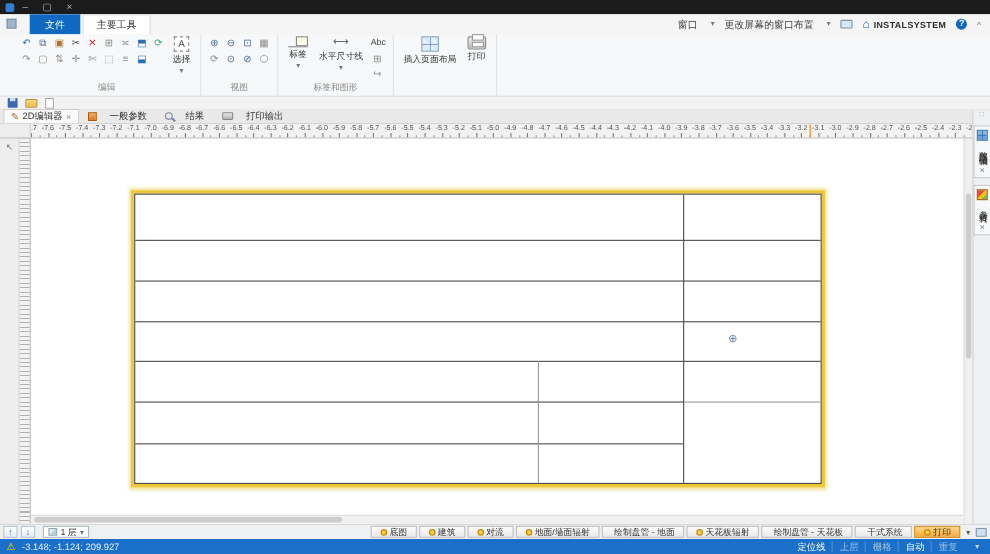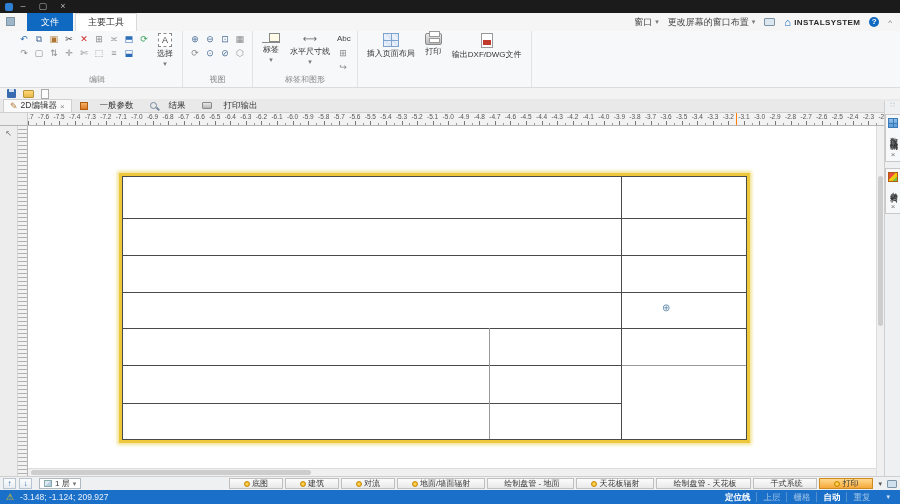--- a/index.html
+++ b/index.html
@@ -13,21 +13,21 @@
 .tb-title{flex:1;text-align:center;font-size:8.5px;color:#c8c8c8;white-space:nowrap}
 .win-btns{display:flex}
 .win-btn{width:20px;text-align:center;font-size:9px;color:#b5b5b5;line-height:13px}
 
 
 .menurow{flex:0 0 18px;background:#f5f5f5;display:flex;align-items:stretch;font-size:9px;position:relative}
 .qa-ic{width:9px;height:9px;margin:4px 4px 0 6px;background:#9fb6c8;border:1px solid #7d94a6}
 .tab-file{background:#1069c0;color:#fff;padding:0 14px;display:flex;align-items:center;margin-left:8px}
 .tab-main{background:#fff;border:1px solid #d9d9d9;border-bottom:none;color:#333;padding:0 12px;display:flex;align-items:center;margin-left:2px}
 .menu-right{margin-left:auto;display:flex;align-items:center;gap:9px;color:#444;padding-right:8px}
-.mr-item{display:flex;align-items:center;gap:3px}
+.mr-item{display:flex;align-items:center;gap:12px}
 .dd{font-size:7px;color:#777}
 .ic-mon{width:11px;height:8px;border:1px solid #7d94a6;background:#dbe6ef;border-radius:1px}
 .brand{display:flex;align-items:center;gap:3px;color:#2a2a2a;font-size:8px;letter-spacing:.4px;font-weight:bold}
 .brand-home{color:#1069c0;font-size:11px}
 .help-ic{width:10px;height:10px;border-radius:50%;background:#1069c0;color:#fff;font-size:8px;line-height:10px;text-align:center;font-weight:bold}
 .collapse-ic{color:#777;font-size:8px}
 
 
 .ribbon{flex:0 0 43px;background:#f7f8f9;display:flex;border-bottom:1px solid #dcdcdc;padding-left:12px}
 .rgroup{display:flex;flex-direction:column;border-right:1px solid #e2e2e2;padding:2px 6px 0 6px}
@@ -118,33 +118,33 @@
 .dock-lbl{writing-mode:vertical-rl;font-size:8px;color:#333;letter-spacing:1px;line-height:12px}
 .dock-arrow{font-size:7px;color:#666}
 .dock-x{font-size:8px;color:#777;line-height:8px}
 
 
 .layerbar{flex:0 0 14px;background:#eef0f1;border-top:1px solid #cfcfcf;display:flex;align-items:center;font-size:8.5px;padding:0 3px;gap:3px}
 .lb-btn{width:13px;height:11px;border:1px solid #b8c4d0;background:linear-gradient(#fdfdfd,#e8edf2);color:#2b6cb8;font-size:8px;line-height:10px;text-align:center}
 .lb-select{display:flex;align-items:center;gap:3px;border:1px solid #b0b8c0;background:#fff;height:11px;padding:0 4px;font-size:8px;color:#333;margin-left:4px}
 .ic-layer{width:8px;height:7px;background:linear-gradient(135deg,#dfe9f2 50%,#b9cde0 50%);border:1px solid #8aa}
 .modes{margin-left:auto;display:flex;align-items:center;gap:2px}
-.mode-btn{display:flex;align-items:center;gap:2px;border:1px solid #c0c0c0;background:linear-gradient(#fcfcfc,#e9e9e9);height:11px;padding:0 14px;font-size:8px;color:#333;white-space:nowrap}
+.mode-btn{display:flex;align-items:center;gap:2px;border:1px solid #c0c0c0;background:linear-gradient(#fcfcfc,#e9e9e9);height:11px;padding:0 8px;font-size:8px;color:#333;white-space:nowrap}
 .mode-btn.active{background:linear-gradient(#ffd98c,#f5a93b);border-color:#d08a20}
 .m-bulb{width:6px;height:6px;border-radius:50%;background:radial-gradient(#ffe477,#f0a000);border:1px solid #c88a00}
 .m-sc{color:#cc2222;font-size:7px;line-height:7px}
 .mode-dd{font-size:7px;color:#555;padding:0 2px}
 .ic-screen{width:10px;height:8px;border:1px solid #7d94a6;background:#cfe0ef;border-radius:1px}
 
 
 .statusbar{flex:0 0 14px;background:#1a6fc8;color:#eaf2fb;font-size:8.5px;display:flex;align-items:center;padding:0 6px;gap:6px}
 .warn{color:#ffd200;font-size:9px}
 .st-right{margin-left:auto;display:flex;align-items:center}
 .tg{padding:0 6px;color:#9fc4e8;border-right:1px solid #5590cc;line-height:10px}
-.tg.on{color:#fff;font-weight:bold}
+.tg.on{color:#fff;font-weight:normal}
 .st-dd{font-size:7px;color:#cfe2f5;padding:0 4px}
 </style>
 </head>
 <body>
 
 <div class="app">
 
   <div class="titlebar">
     <span class="tb-ic"></span>
     <span class="win-btns">
@@ -257,24 +257,20 @@
 
     <div class="rgroup">
       <div class="rg-body">
         <span class="lbl-btn">
           <span class="ic-pagelayout"></span>
           <span>插入页面布局</span>
         </span>
         <span class="lbl-btn">
           <span class="ic-printer"></span>
           <span>打印</span>
-        </span>
-        <span class="lbl-btn">
-          <span class="ic-dwg"></span>
-          <span>输出DXF/DWG文件</span>
         </span>
       </div>
     </div>
   </div>
 
   <div class="qtoolbar">
     <span class="ic-save"></span>
     <span class="ic-open"></span>
     <span class="ic-new"></span>
   </div>

